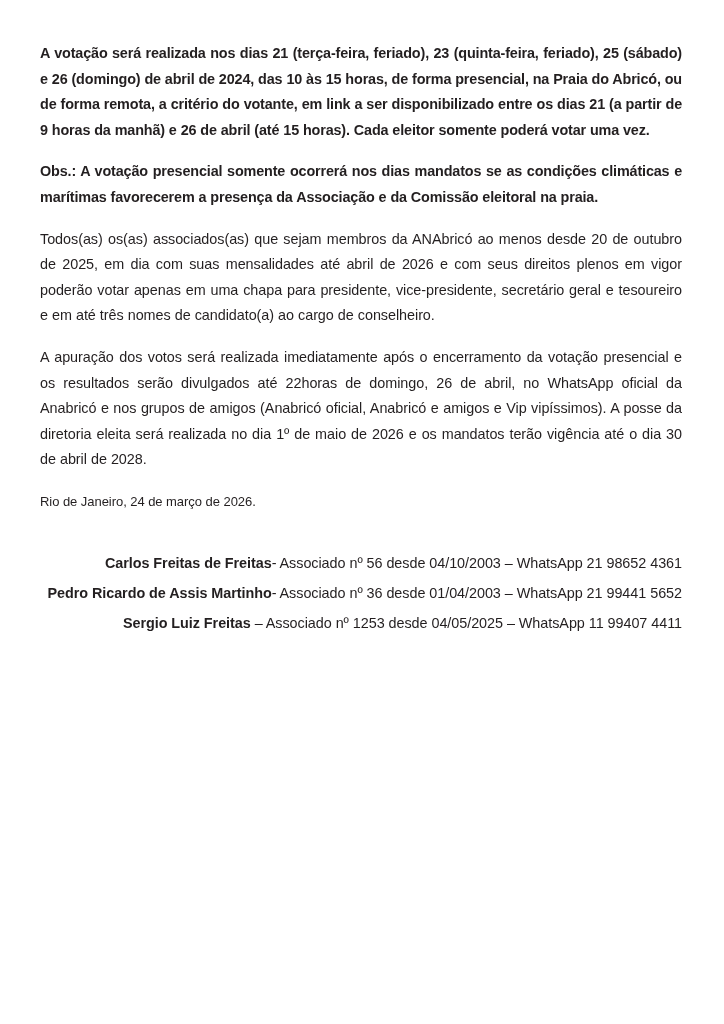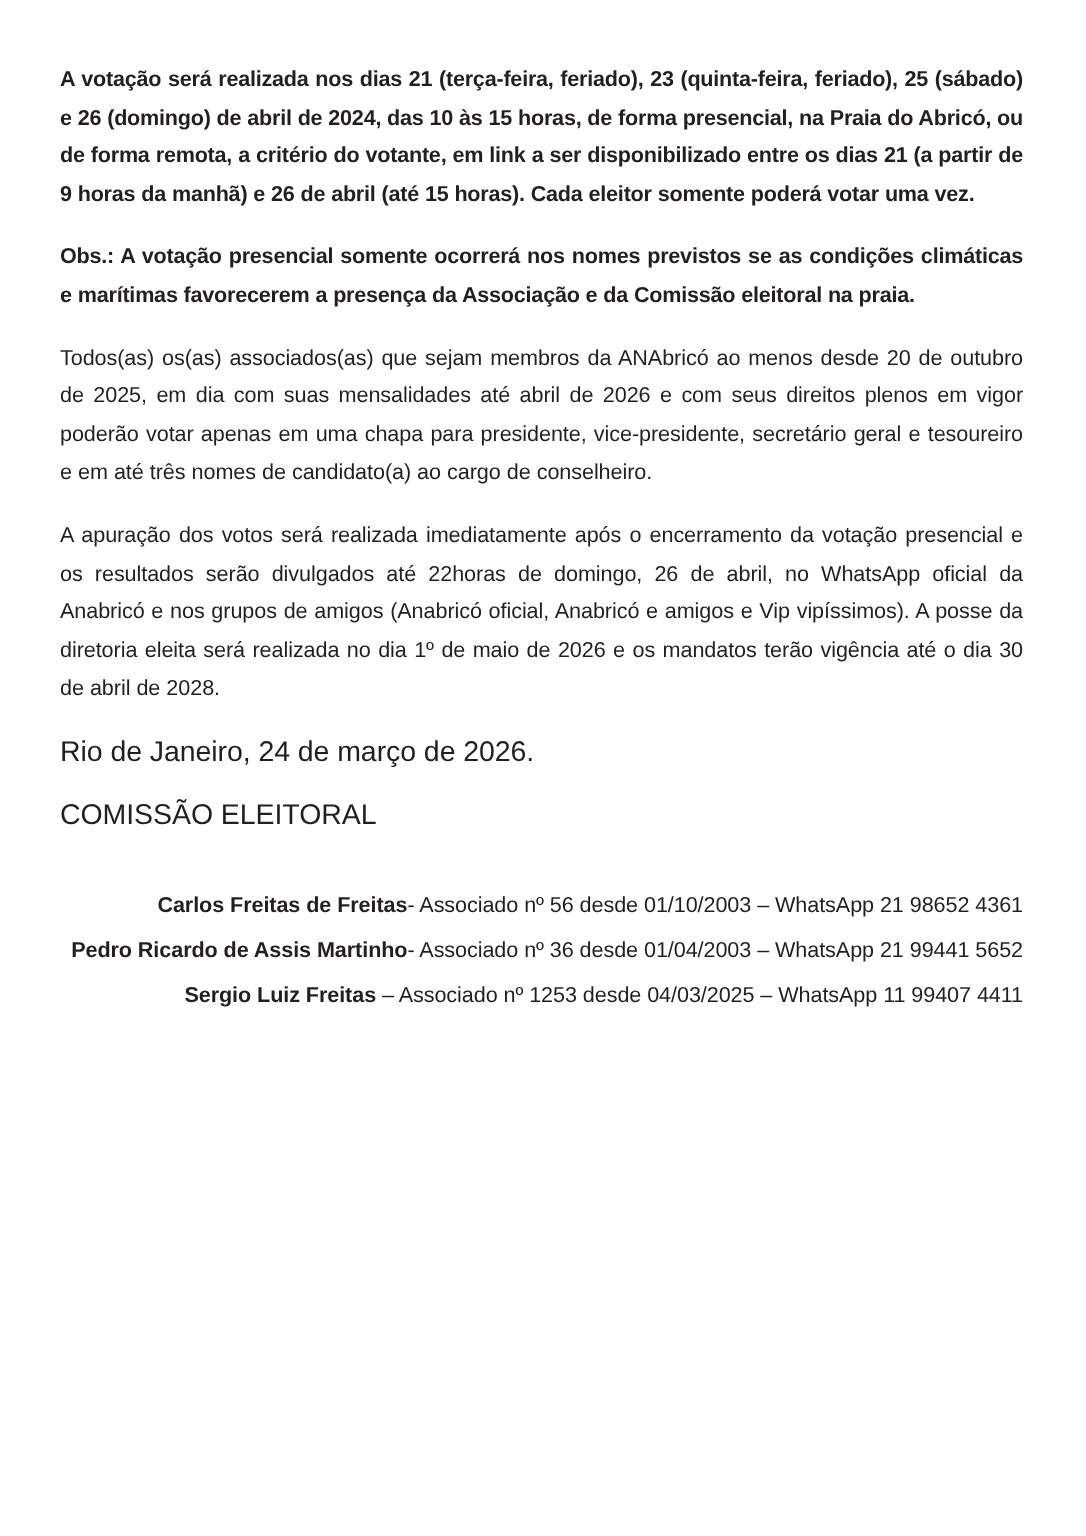--- a/index.html
+++ b/index.html
@@ -38,21 +38,21 @@
     text-justify: inter-word;
     letter-spacing: -0.05px;
     word-spacing: 0.1px;
     margin-bottom: 16px;
   }
   .para.bold {
     font-weight: bold;
     letter-spacing: -0.15px;
   }
   .para-plain {
-    font-size: 19px;
+    font-size: 13px;
     line-height: 25.6px;
     text-align: left;
     letter-spacing: -0.05px;
     margin-bottom: 16px;
   }
   .signature-block {
     margin-top: 12px;
   }
   .sig-line {
     font-size: 14.4px;
@@ -71,42 +71,41 @@
   .spacer-8 { height: 8px; }
 </style>
 </head>
 <body>
 
 <div class="page">
   <div class="content">
 
     <p class="para bold">A votação será realizada nos dias 21 (terça-feira, feriado), 23 (quinta-feira, feriado), 25 (sábado) e 26 (domingo) de abril de 2024, das 10 às 15 horas, de forma presencial, na Praia do Abricó, ou de forma remota, a critério do votante, em link a ser disponibilizado entre os dias 21 (a partir de 9 horas da manhã) e 26 de abril (até 15 horas). Cada eleitor somente poderá votar uma vez.</p>
 
-    <p class="para bold">Obs.: A votação presencial somente ocorrerá nos nomes previstos se as condições climáticas e marítimas favorecerem a presença da Associação e da Comissão eleitoral na praia.</p>
+    <p class="para bold">Obs.: A votação presencial somente ocorrerá nos dias mandatos se as condições climáticas e marítimas favorecerem a presença da Associação e da Comissão eleitoral na praia.</p>
 
     <p class="para">Todos(as) os(as) associados(as) que sejam membros da ANAbricó ao menos desde 20 de outubro de 2025, em dia com suas mensalidades até abril de 2026 e com seus direitos plenos em vigor poderão votar apenas em uma chapa para presidente, vice-presidente, secretário geral e tesoureiro e em até três nomes de candidato(a) ao cargo de conselheiro.</p>
 
     <p class="para">A apuração dos votos será realizada imediatamente após o encerramento da votação presencial e os resultados serão divulgados até 22horas de domingo, 26 de abril, no WhatsApp oficial da Anabricó e nos grupos de amigos (Anabricó oficial, Anabricó e amigos e Vip vipíssimos). A posse da diretoria eleita será realizada no dia 1º de maio de 2026 e os mandatos terão vigência até o dia 30 de abril de 2028.</p>
 
     <p class="para-plain">Rio de Janeiro, 24 de março de 2026.</p>
 
-    <p class="para-plain">COMISSÃO ELEITORAL</p>
 
     <div class="spacer-8"></div>
 
     <div class="signature-block">
 
       <p class="sig-line">
-        <span class="name">Carlos Freitas de Freitas</span><span class="detail">- Associado nº 56 desde 01/10/2003 – WhatsApp 21 98652 4361</span>
+        <span class="name">Carlos Freitas de Freitas</span><span class="detail">- Associado nº 56 desde 04/10/2003 – WhatsApp 21 98652 4361</span>
       </p>
 
       <p class="sig-line">
         <span class="name">Pedro Ricardo de Assis Martinho</span><span class="detail">- Associado nº 36 desde 01/04/2003 – WhatsApp 21 99441 5652</span>
       </p>
 
       <p class="sig-line">
-        <span class="name">Sergio Luiz Freitas</span><span class="detail"> – Associado nº 1253 desde 04/03/2025 – WhatsApp 11 99407 4411</span>
+        <span class="name">Sergio Luiz Freitas</span><span class="detail"> – Associado nº 1253 desde 04/05/2025 – WhatsApp 11 99407 4411</span>
       </p>
 
     </div>
 
   </div>
 </div>
 
 </body></html>

